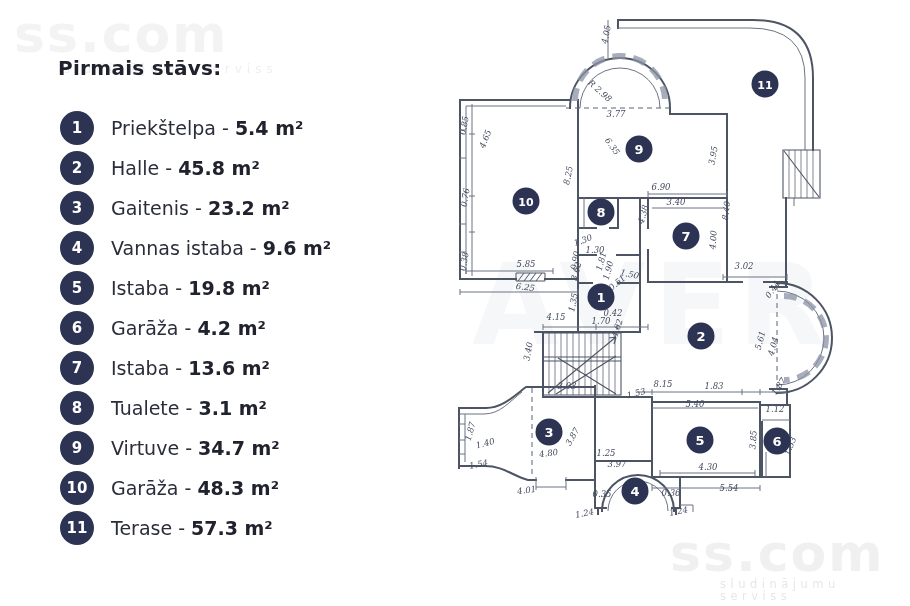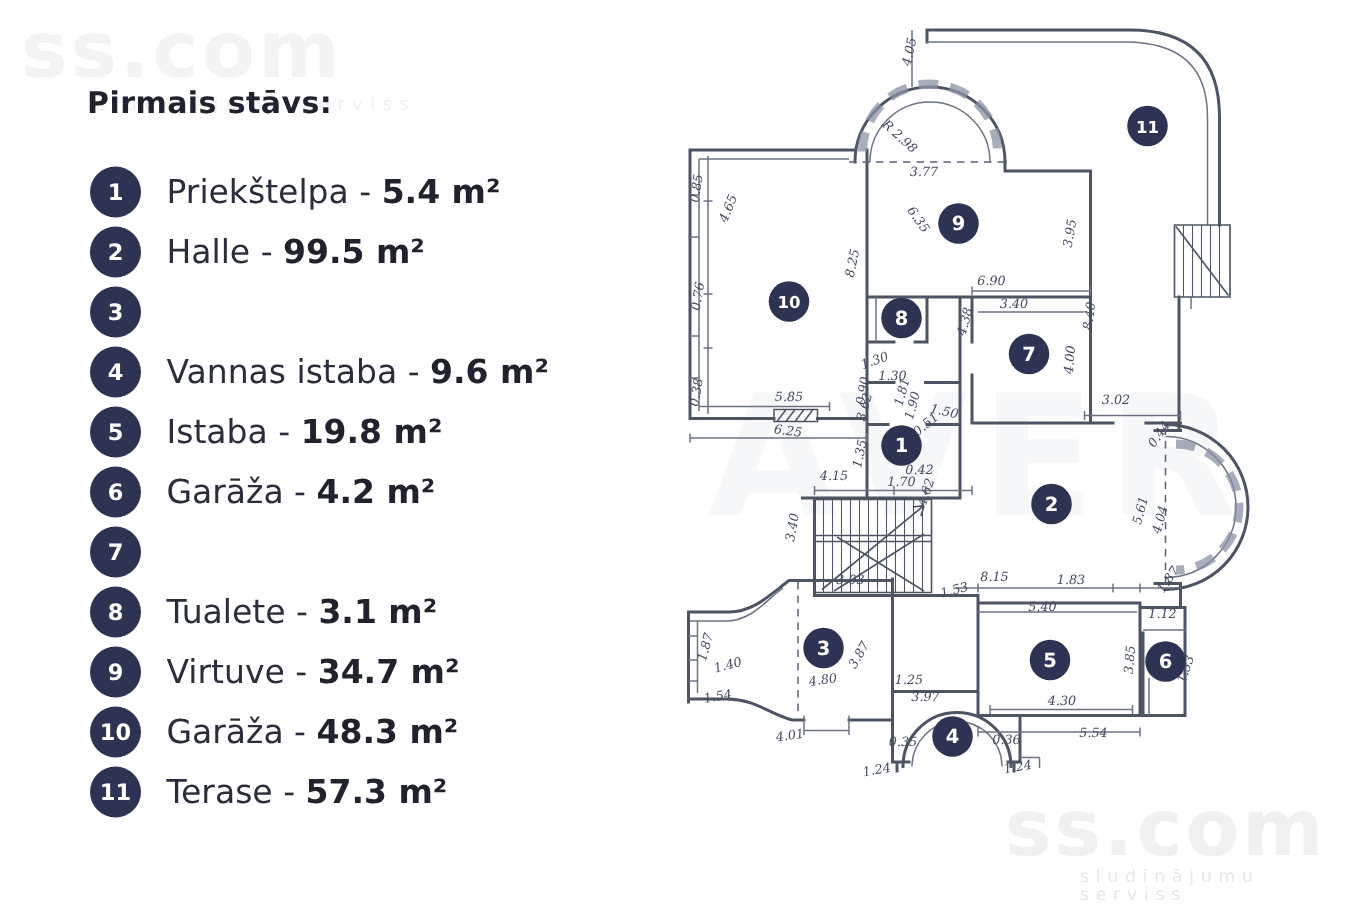--- a/index.html
+++ b/index.html
@@ -15,21 +15,21 @@
   .wm-br-brand{left:670px;top:527px;font-size:52px;color:#f0f0f0;}
   .wm-br-tag{left:672px;top:579px;font-size:11.5px;letter-spacing:4.5px;color:#e7e7e7;}
   .wm-center{position:absolute;left:472px;top:240px;font-size:112px;font-weight:700;
              letter-spacing:8px;color:rgba(55,65,90,0.045);user-select:none;}
   
   .legend-title{position:absolute;left:58px;top:56px;font-size:20px;font-weight:700;
                 letter-spacing:.3px;color:#20222d;}
   .legend-item{position:absolute;left:60px;height:34px;display:flex;align-items:center;}
   .legend-badge{width:34px;height:34px;border-radius:50%;display:flex;align-items:center;
                 justify-content:center;color:#fff;font-size:15px;font-weight:700;flex:0 0 34px;}
-  .legend-text{margin-left:17px;font-size:22px;color:#2a2d3a;white-space:nowrap;}
+  .legend-text{margin-left:17px;font-size:19px;color:#2a2d3a;white-space:nowrap;}
   .legend-area{font-weight:700;color:#20222d;}
   svg text.dim{font-family:"DejaVu Serif",serif;font-style:italic;font-size:8.5px;fill:#434b5e;}
   svg text.badge-num{font-family:"DejaVu Sans",sans-serif;font-weight:700;fill:#ffffff;}
 </style>
 </head>
 <body>
 
 <div class="stage">
 
   <div class="wm-brand wm-tl-brand">ss.com</div>
@@ -39,39 +39,41 @@
   <div class="wm-tag wm-br-tag">sludinājumu serviss</div>
 
   <div class="legend-title">Pirmais stāvs:</div>
   <div id="legend-items">
       <div class="legend-item" style="top: 111px;">
         <div class="legend-badge" style="background: rgb(45, 51, 83);">1</div>
         <div class="legend-text"><span>Priekštelpa - </span><span class="legend-area">5.4 m²</span></div>
       </div>
       <div class="legend-item" style="top: 151px;">
         <div class="legend-badge" style="background: rgb(45, 51, 83);">2</div>
-        <div class="legend-text"><span>Halle - </span><span class="legend-area">99.5 m²</span></div>
+        <div class="legend-text"><span>Halle - </span><span class="legend-area">45.8 m²</span></div>
       </div>
       <div class="legend-item" style="top: 191px;">
         <div class="legend-badge" style="background: rgb(45, 51, 83);">3</div>
+        <div class="legend-text"><span>Gaitenis - </span><span class="legend-area">23.2 m²</span></div>
       </div>
       <div class="legend-item" style="top: 231px;">
         <div class="legend-badge" style="background: rgb(45, 51, 83);">4</div>
         <div class="legend-text"><span>Vannas istaba - </span><span class="legend-area">9.6 m²</span></div>
       </div>
       <div class="legend-item" style="top: 271px;">
         <div class="legend-badge" style="background: rgb(45, 51, 83);">5</div>
         <div class="legend-text"><span>Istaba - </span><span class="legend-area">19.8 m²</span></div>
       </div>
       <div class="legend-item" style="top: 311px;">
         <div class="legend-badge" style="background: rgb(45, 51, 83);">6</div>
         <div class="legend-text"><span>Garāža - </span><span class="legend-area">4.2 m²</span></div>
       </div>
       <div class="legend-item" style="top: 351px;">
         <div class="legend-badge" style="background: rgb(45, 51, 83);">7</div>
+        <div class="legend-text"><span>Istaba - </span><span class="legend-area">13.6 m²</span></div>
       </div>
       <div class="legend-item" style="top: 391px;">
         <div class="legend-badge" style="background: rgb(45, 51, 83);">8</div>
         <div class="legend-text"><span>Tualete - </span><span class="legend-area">3.1 m²</span></div>
       </div>
       <div class="legend-item" style="top: 431px;">
         <div class="legend-badge" style="background: rgb(45, 51, 83);">9</div>
         <div class="legend-text"><span>Virtuve - </span><span class="legend-area">34.7 m²</span></div>
       </div>
       <div class="legend-item" style="top: 471px;">

